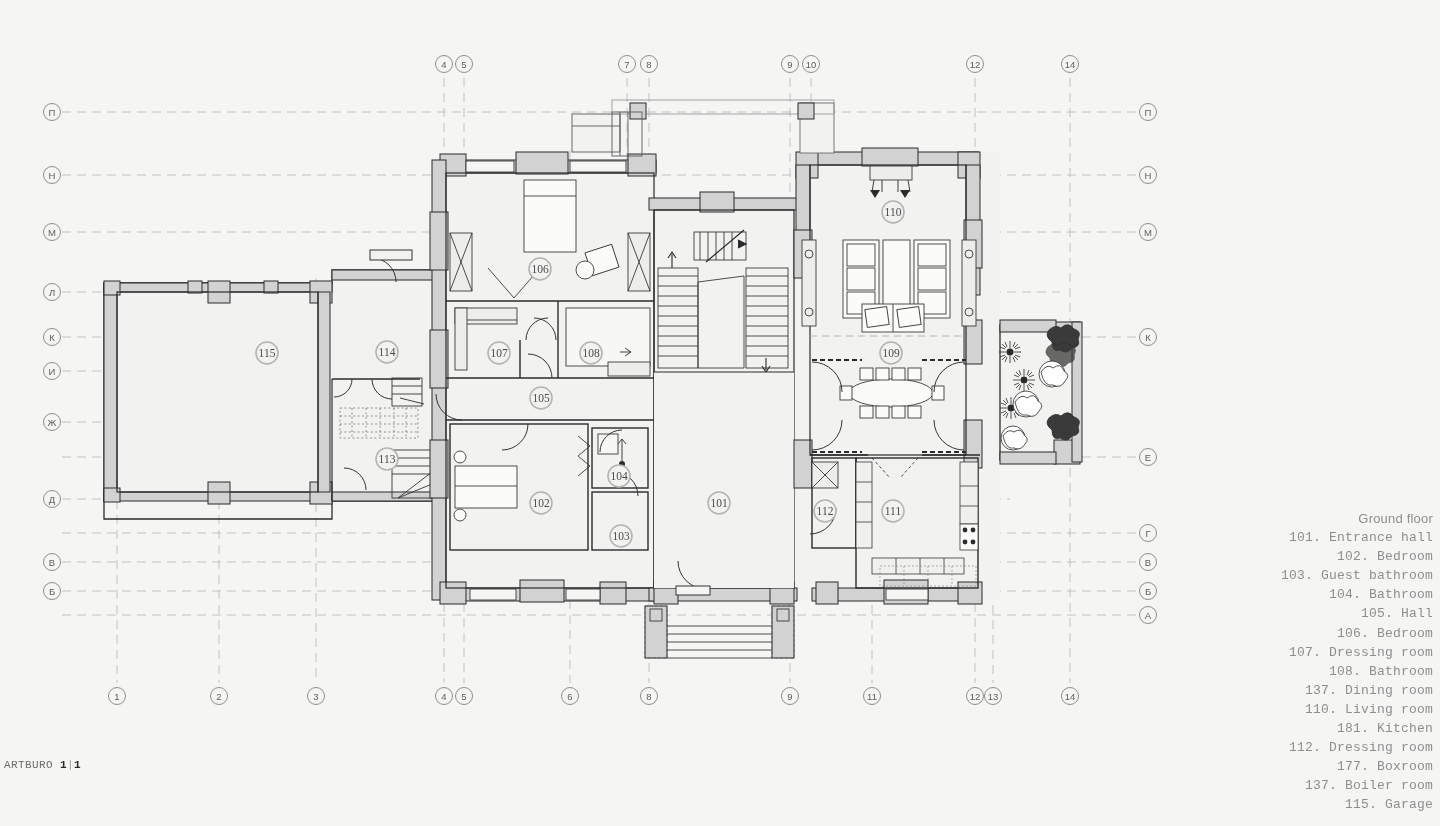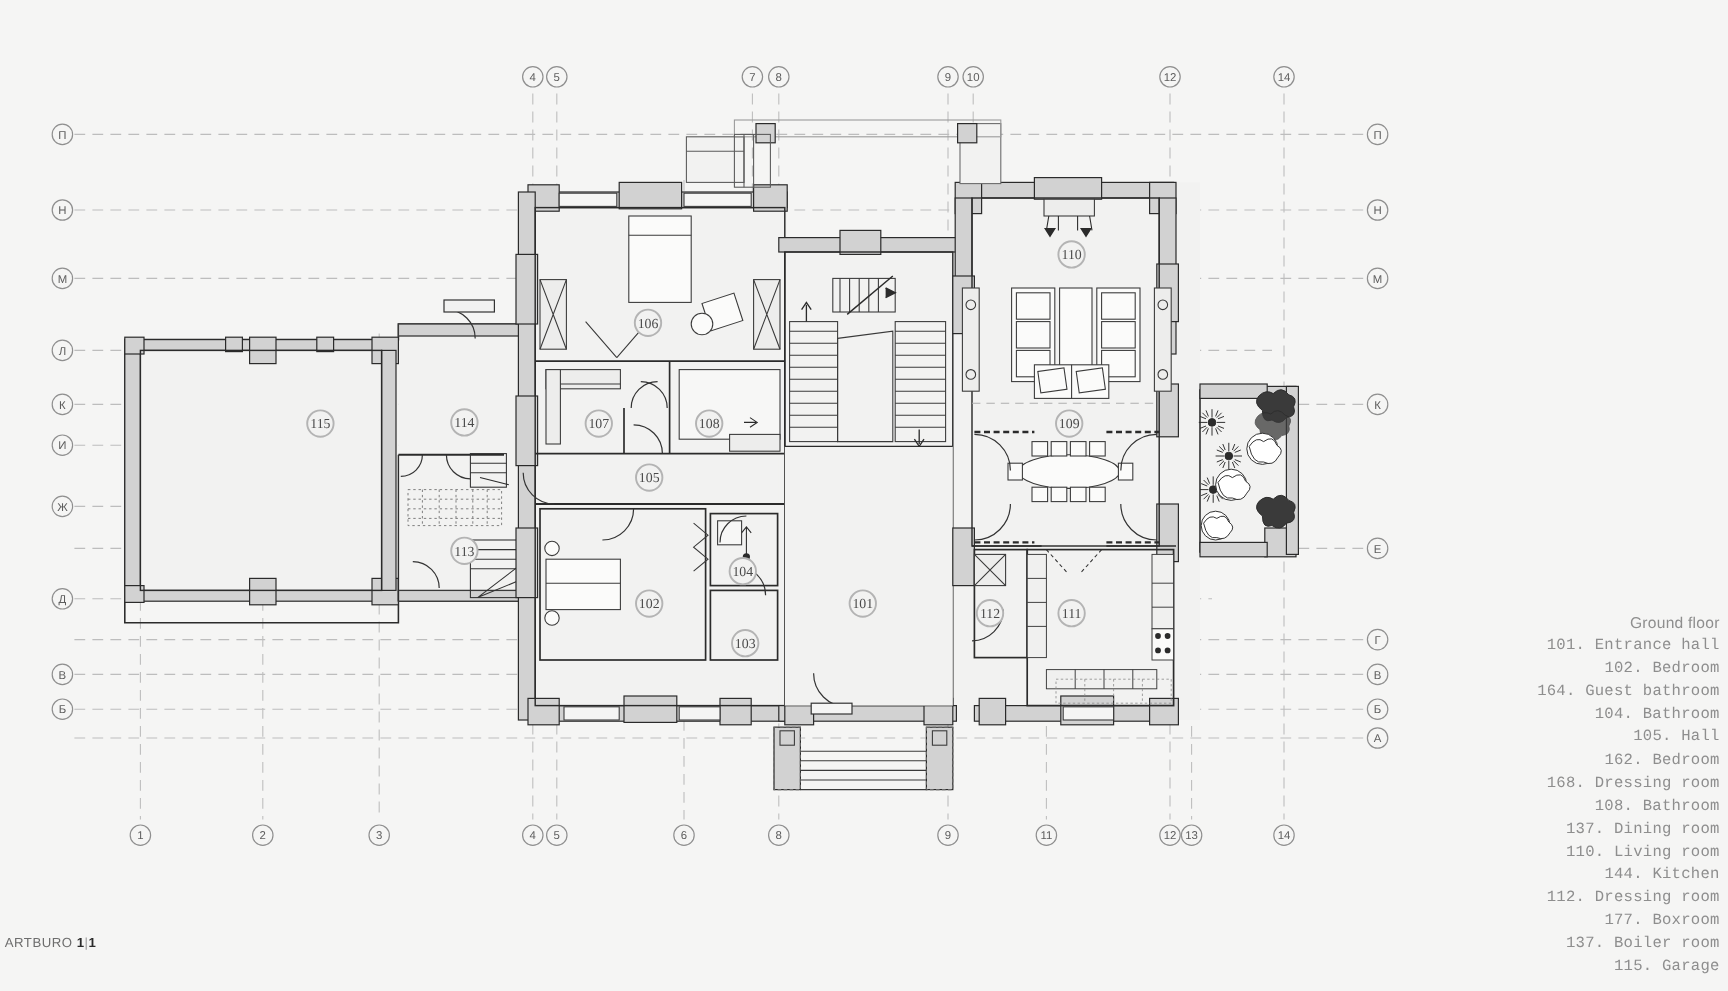--- a/index.html
+++ b/index.html
@@ -16,23 +16,23 @@
     position:absolute;left:1243px;top:509px;width:190px;
     color:#8e8e8e;font-size:13px;line-height:19.1px;
     letter-spacing:.2px;font-family:"Liberation Sans",sans-serif;
     text-align:right;
   }
   #legend .lg-title{padding-right:0;margin-bottom:0px;white-space:nowrap;}
   #legend .lg-row{white-space:nowrap;font-family:Liberation Mono, monospace;}
 
   
   #watermark{
-    position:absolute;left:4px;top:780px;
+    position:absolute;left:4px;top:759px;
     font-size:11px;color:#6d6d6d;letter-spacing:.4px;
-    font-family:Liberation Sans, sans-serif;
+    font-family:Liberation Mono, monospace;
   }
   #watermark b{font-weight:bold;color:#2a2a2a;}
   #watermark .wm-sep{color:#9a9a9a;font-weight:normal;}
 </style>
 </head>
 <body>
 
 <div id="stage">
 
   <svg id="plan" viewBox="0 0 1440 826">
@@ -773,29 +773,29 @@
           <circle cx="267" cy="353" r="11" fill="#f2f2f1" stroke="#b4b4b4" stroke-width="1.6"></circle>
           <text x="267" y="357">115</text>
         </g>
     </g>
   </svg>
 
   <div id="legend">
     <div class="lg-title">Ground floor</div>
     <div class="lg-row">101. Entrance hall</div>
     <div class="lg-row">102. Bedroom</div>
-    <div class="lg-row">164. Guest bathroom</div>
+    <div class="lg-row">103. Guest bathroom</div>
     <div class="lg-row">104. Bathroom</div>
     <div class="lg-row">105. Hall</div>
-    <div class="lg-row">162. Bedroom</div>
-    <div class="lg-row">168. Dressing room</div>
+    <div class="lg-row">106. Bedroom</div>
+    <div class="lg-row">107. Dressing room</div>
     <div class="lg-row">108. Bathroom</div>
     <div class="lg-row">137. Dining room</div>
     <div class="lg-row">110. Living room</div>
-    <div class="lg-row">144. Kitchen</div>
+    <div class="lg-row">181. Kitchen</div>
     <div class="lg-row">112. Dressing room</div>
     <div class="lg-row">177. Boxroom</div>
     <div class="lg-row">137. Boiler room</div>
     <div class="lg-row">115. Garage</div>
   </div>
 
   <div id="watermark">
     <span>ARTBURO</span>
     <b>1</b><span class="wm-sep">|</span><b>1</b>
   </div>

